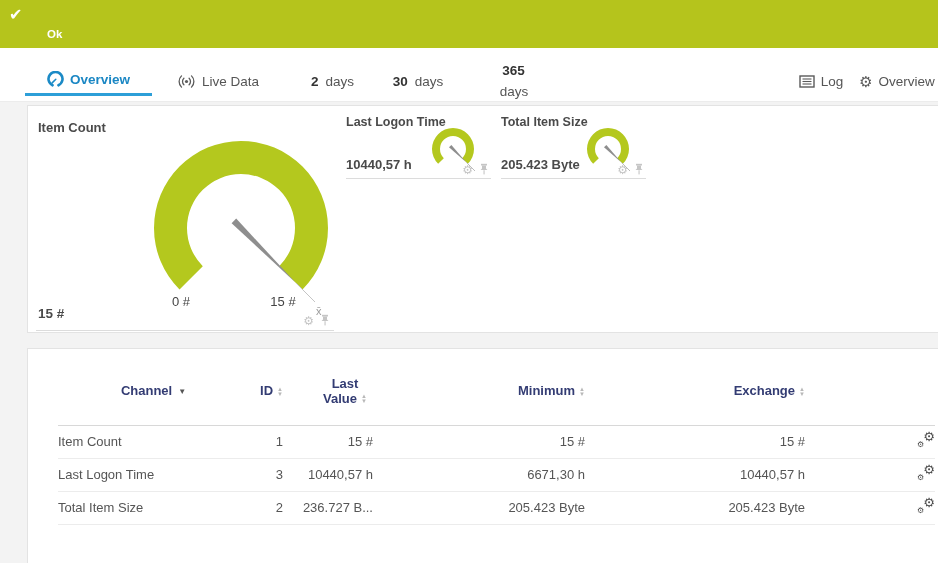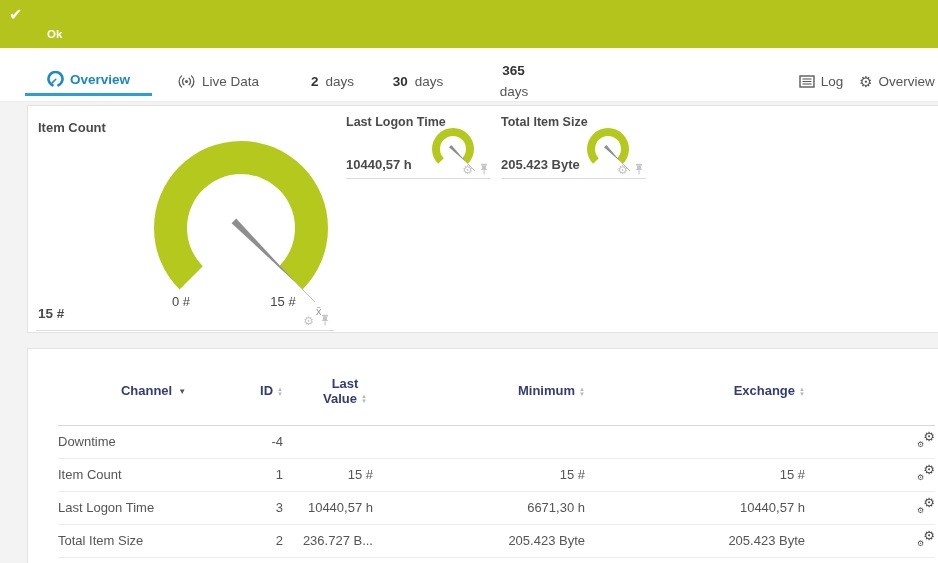--- a/index.html
+++ b/index.html
@@ -206,28 +206,20 @@
               </span></th>
           <th><span>Exchange</span><span class="sorts">
                 <span>▲</span>
                 <span>▼</span>
               </span></th>
           <th class="icon-col"></th>
         </tr>
       </thead>
       <tbody>
         <tr>
-          <td class="ch-col">Downtime</td>
-          <td>-4</td>
-          <td></td>
-          <td></td>
-          <td></td>
-          <td class="icon-col"><span class="gears"><span class="g-small">⚙</span><span class="g-big">⚙</span></span></td>
-        </tr>
-        <tr>
           <td class="ch-col">Item Count</td>
           <td>1</td>
           <td>15 #</td>
           <td>15 #</td>
           <td>15 #</td>
           <td class="icon-col"><span class="gears"><span class="g-small">⚙</span><span class="g-big">⚙</span></span></td>
         </tr>
         <tr>
           <td class="ch-col">Last Logon Time</td>
           <td>3</td>

